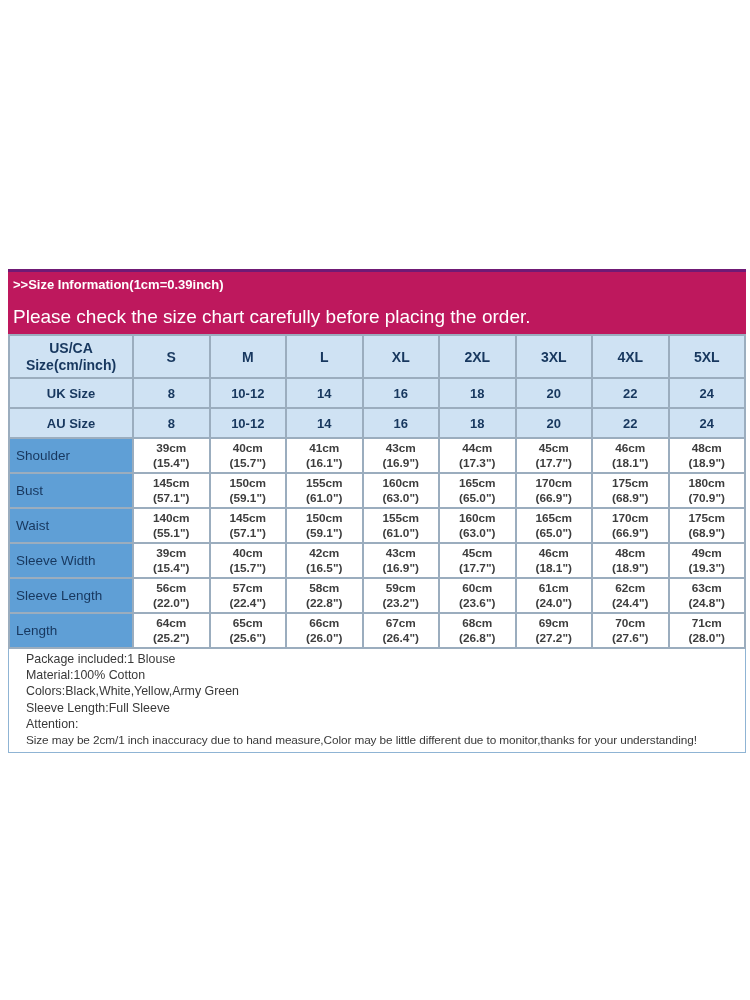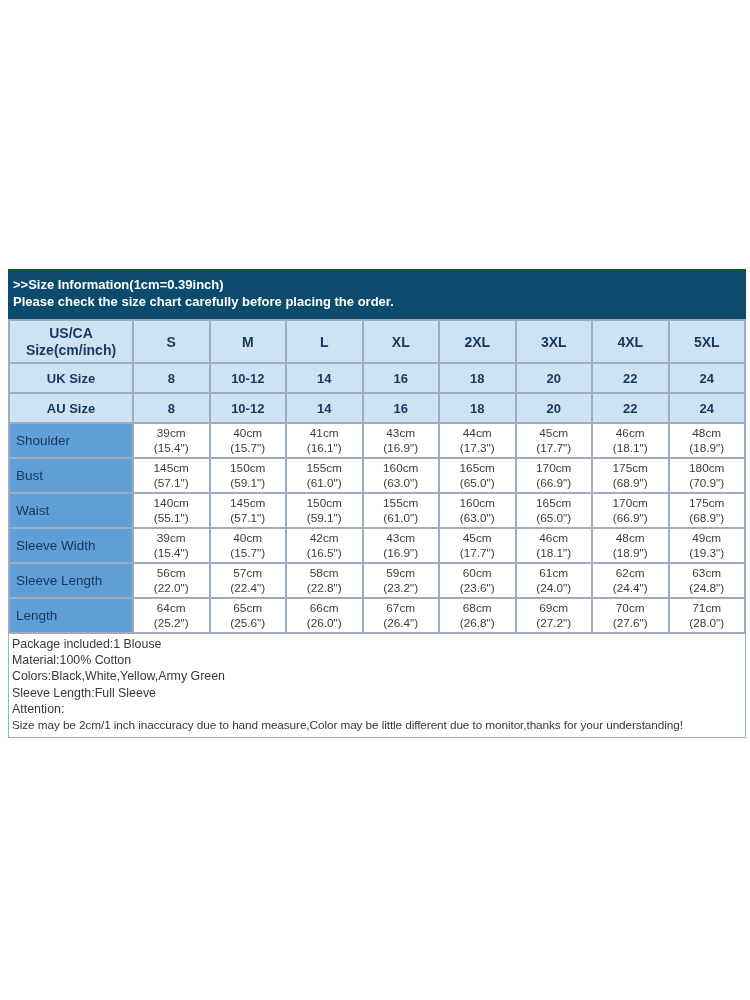--- a/index.html
+++ b/index.html
@@ -5,26 +5,26 @@
   html,body{margin:0;padding:0;}
   body{
     width:750px;height:1000px;background:#ffffff;position:relative;
     font-family:"Liberation Sans",sans-serif;
     -webkit-font-smoothing:antialiased;
   }
   .sheet{position:absolute;left:8px;top:269px;width:738px;}
 
   
   .banner{
-    background:#0c4a6e;
-    border-top:3px solid #14532d;
+    background:#be185d;
+    border-top:3px solid #701a75;
     padding:5px 5px 8px 5px;
   }
   .banner-line1{color:#ffffff;font-weight:bold;font-size:13px;line-height:15px;}
-  .banner-line2{color:#ffffff;font-weight:bold;font-size:13px;line-height:18px;margin-top:1px;}
+  .banner-line2{color:#ffffff;font-weight:normal;font-size:19px;line-height:18px;margin-top:16px;}
 
   
   table.size-table{
     width:100%;border-collapse:collapse;table-layout:fixed;
     background:#ffffff;
   }
   col.label-col{width:124px;}
   .size-table th,.size-table td{
     border:2px solid #9badbe;
     text-align:center;vertical-align:middle;
@@ -39,27 +39,27 @@
   tr.intl-row th,tr.intl-row td{
     background:#cfe2f3;color:#17375e;font-weight:bold;font-size:13px;
   }
   tr.m-row{height:35px;}
   tr.m-row th.label{
     background:#5f9fd6;color:#17375e;font-weight:normal;font-size:13.5px;
     text-align:left;padding-left:6px;
   }
   tr.m-row td{
     background:#ffffff;color:#3d3d3d;font-size:11.8px;line-height:14.5px;
-    font-weight:normal;
+    font-weight:bold;
   }
 
   
   .info{
     border:1px solid #8fb4d4;border-top:none;
-    padding:2px 3px 4px 3px;color:#393939;
+    padding:2px 3px 4px 17px;color:#393939;
   }
   .info-line{font-size:12.4px;line-height:16.2px;white-space:nowrap;}
   .info-line:last-child{font-size:11.8px;letter-spacing:-0.1px;}
 </style>
 </head>
 <body>
 
 <div class="sheet">
 
   <div class="banner">

